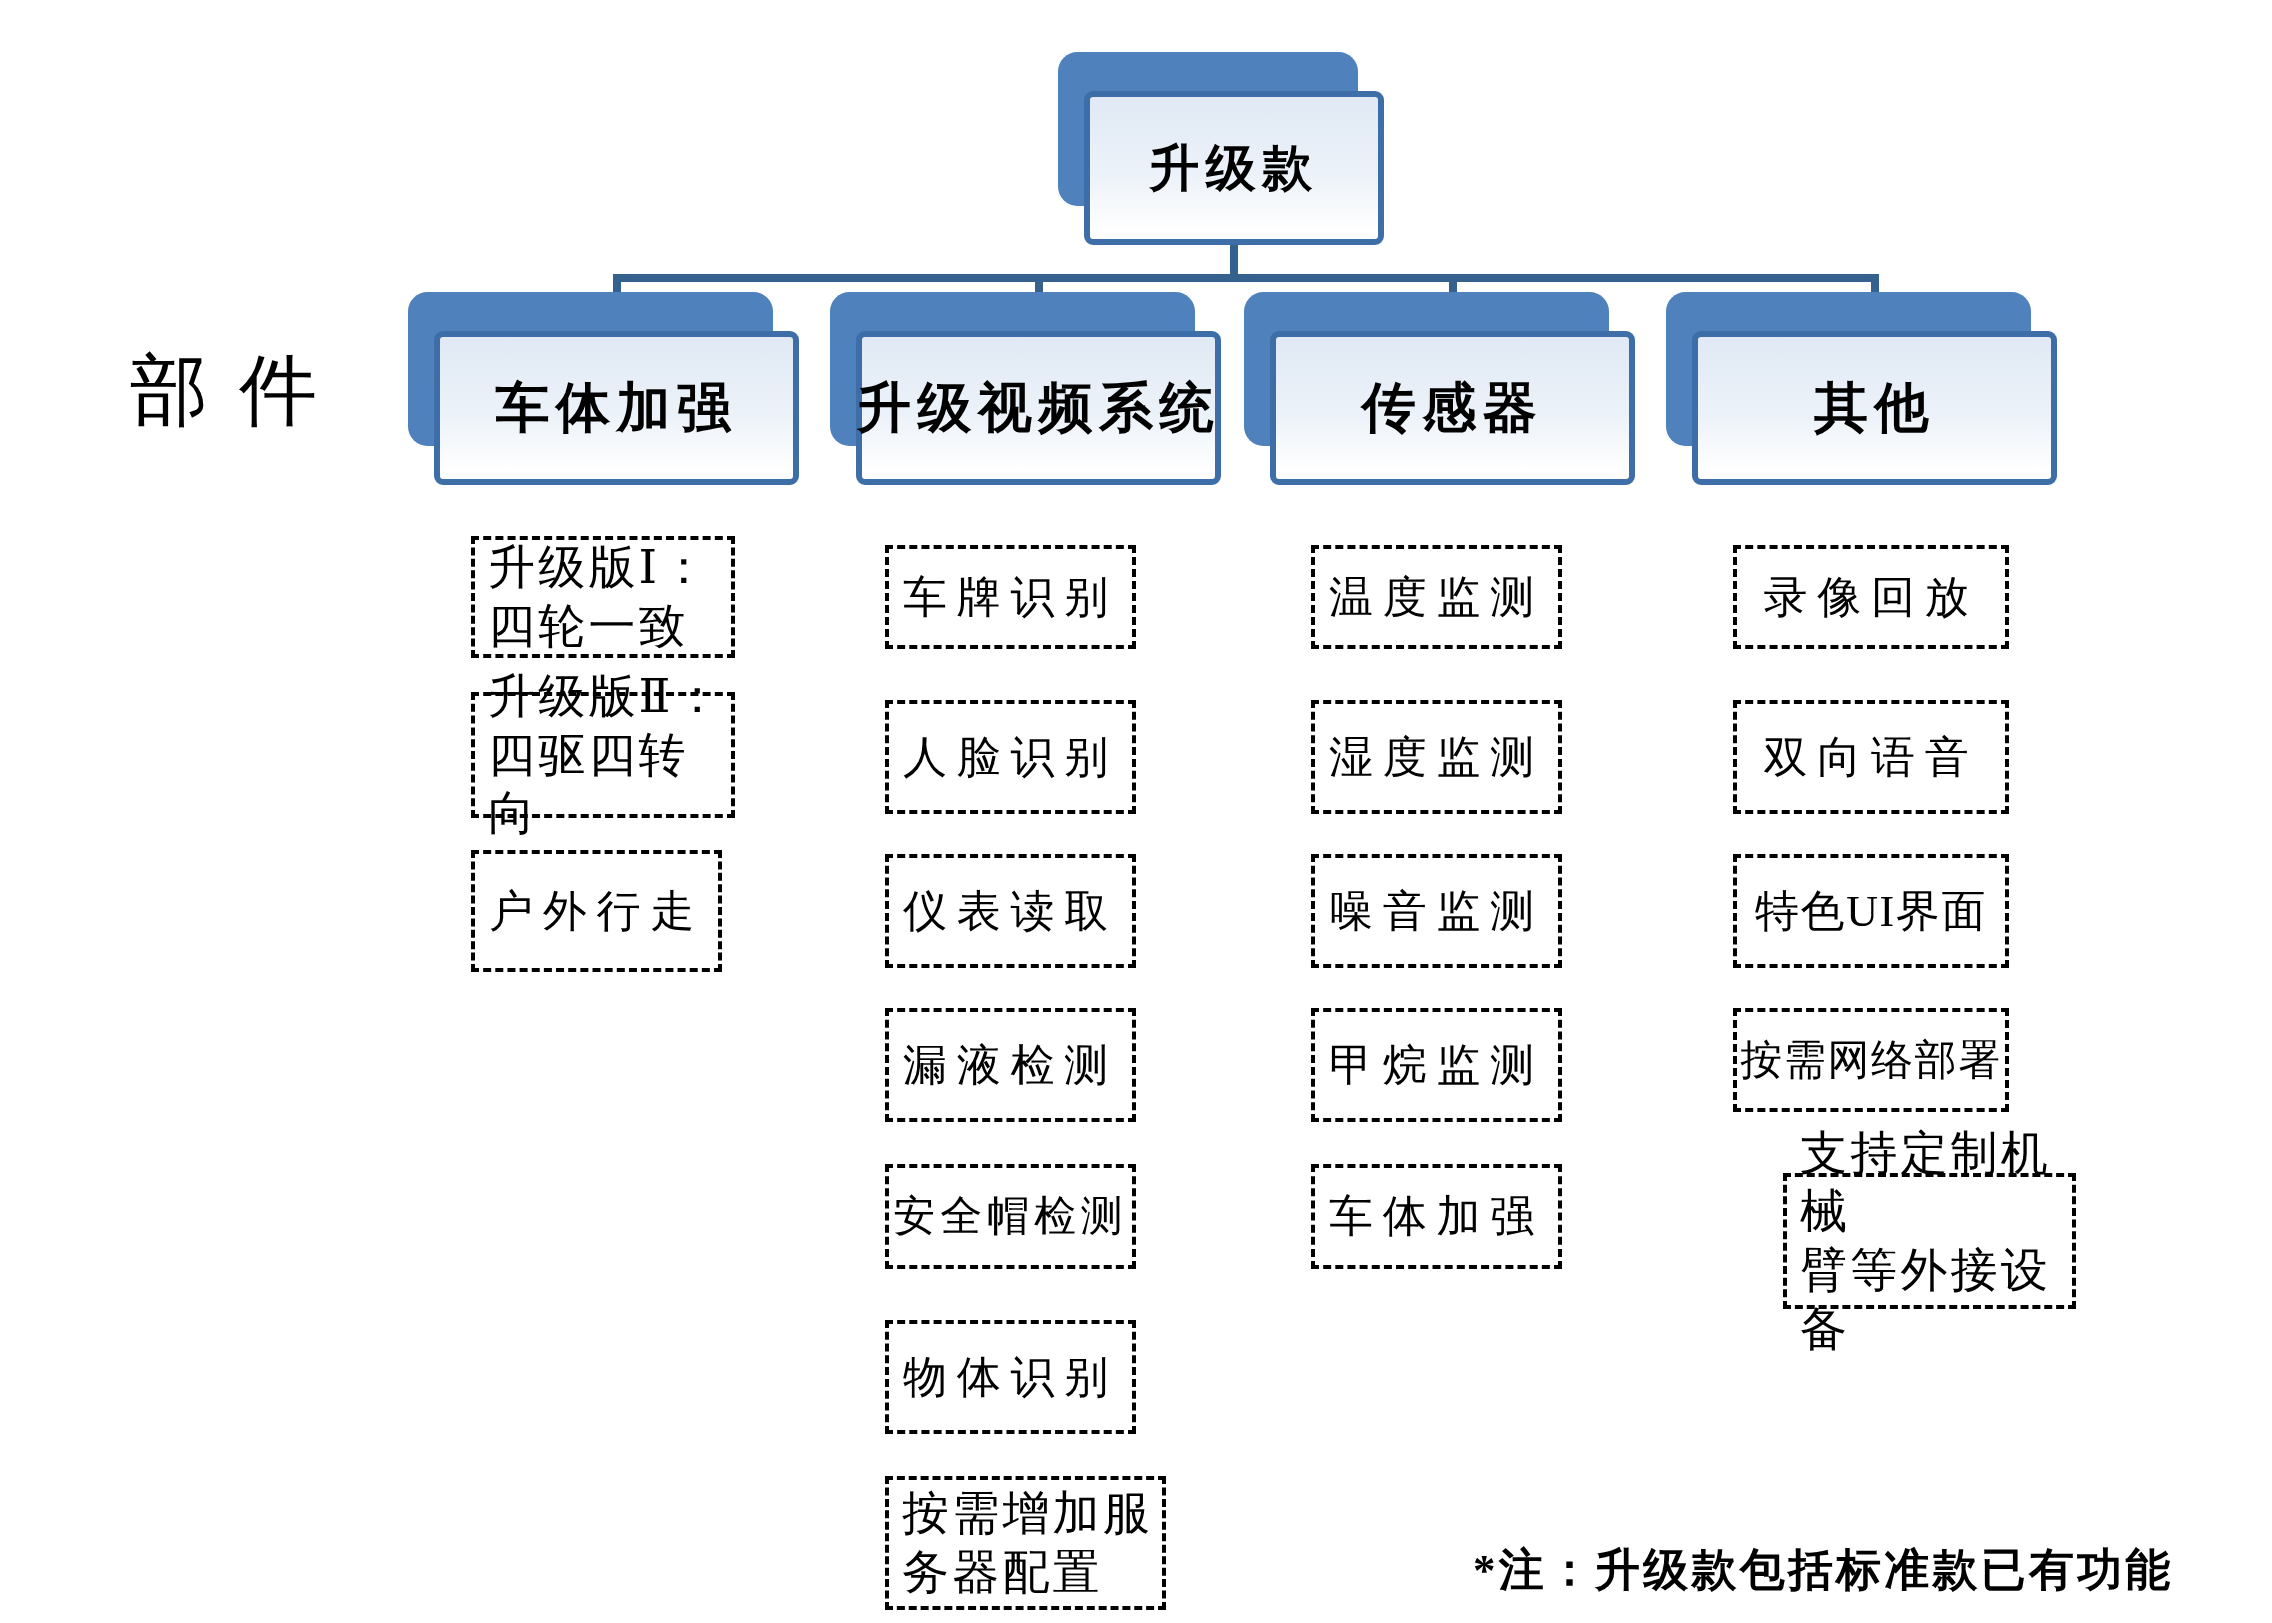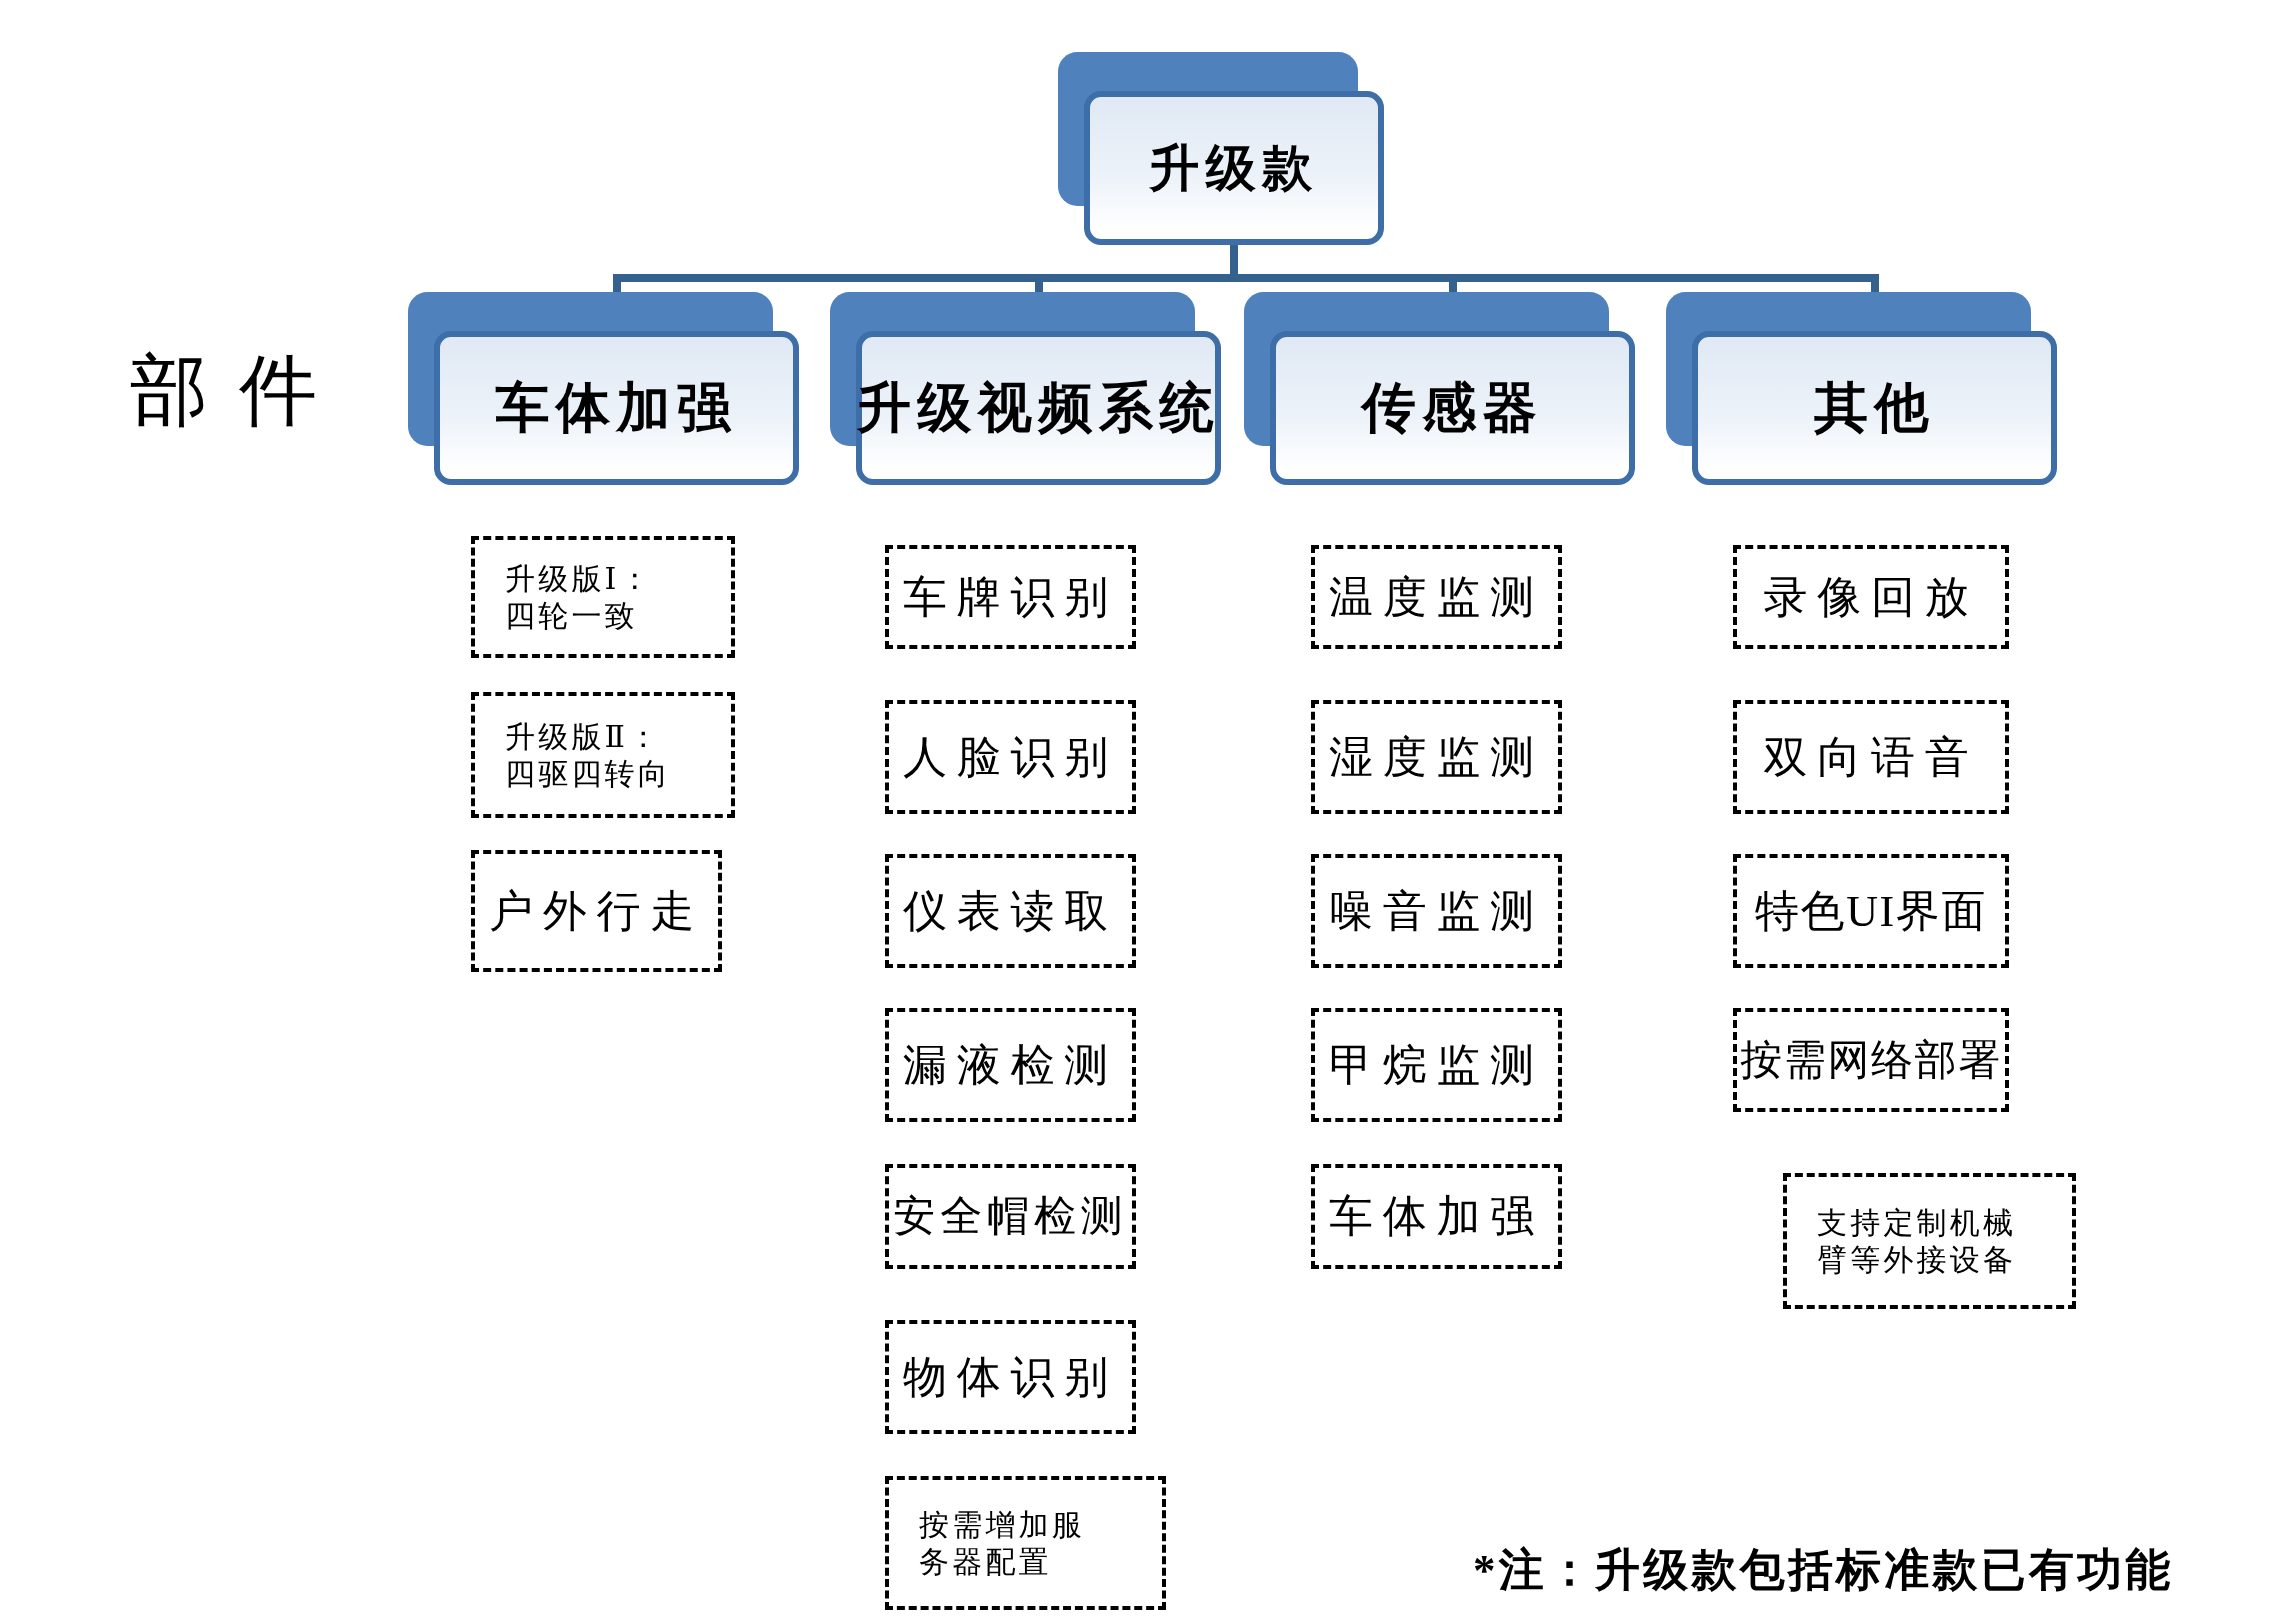--- a/index.html
+++ b/index.html
@@ -11,31 +11,31 @@
 
   
   .conn{position:absolute;background:#35618f;}
 
   
   .node-group{position:absolute;}
   .node-shadow{position:absolute;left:-26px;top:-39px;width:100%;height:100%;
                background:#4f81bd;border-radius:19.5px;}
   .node-box{position:absolute;left:0;top:0;right:0;bottom:0;
             background:linear-gradient(180deg,#e0e9f4 0%,#ecf2f9 55%,#ffffff 94%);
-            border:6.5px solid #3e6ea7;border-radius:17px;
+            border:6.5px solid #3e6ea7;border-radius:9px;
             display:flex;align-items:center;justify-content:center;}
   .node-box span{font-weight:bold;font-size:54px;letter-spacing:6.5px;white-space:nowrap;}
   .root .node-box span{font-size:50px;}
 
   
   .feat{position:absolute;border:4px dashed #000;background:#ffffff;
         display:flex;align-items:center;justify-content:center;}
   .feat span{font-size:44px;letter-spacing:9.7px;white-space:pre-line;line-height:1.25;}
   .feat.al{justify-content:flex-start;padding-left:13px;}
-  .feat.al span{letter-spacing:3.2px;font-size:30px;margin-left:17px;}
+  .feat.al span{letter-spacing:3.2px;font-size:47px;}
   .feat.fs52 span{font-size:42px;letter-spacing:4.9px;}
   .feat.fs54t span{font-size:44px;letter-spacing:1.6px;}
   .feat.fs50t span{font-size:42px;letter-spacing:1.6px;}
 
   
   .footnote{position:absolute;font-size:45px;font-weight:bold;letter-spacing:3.2px;white-space:nowrap;}
 </style>
 </head>
 <body>
 

